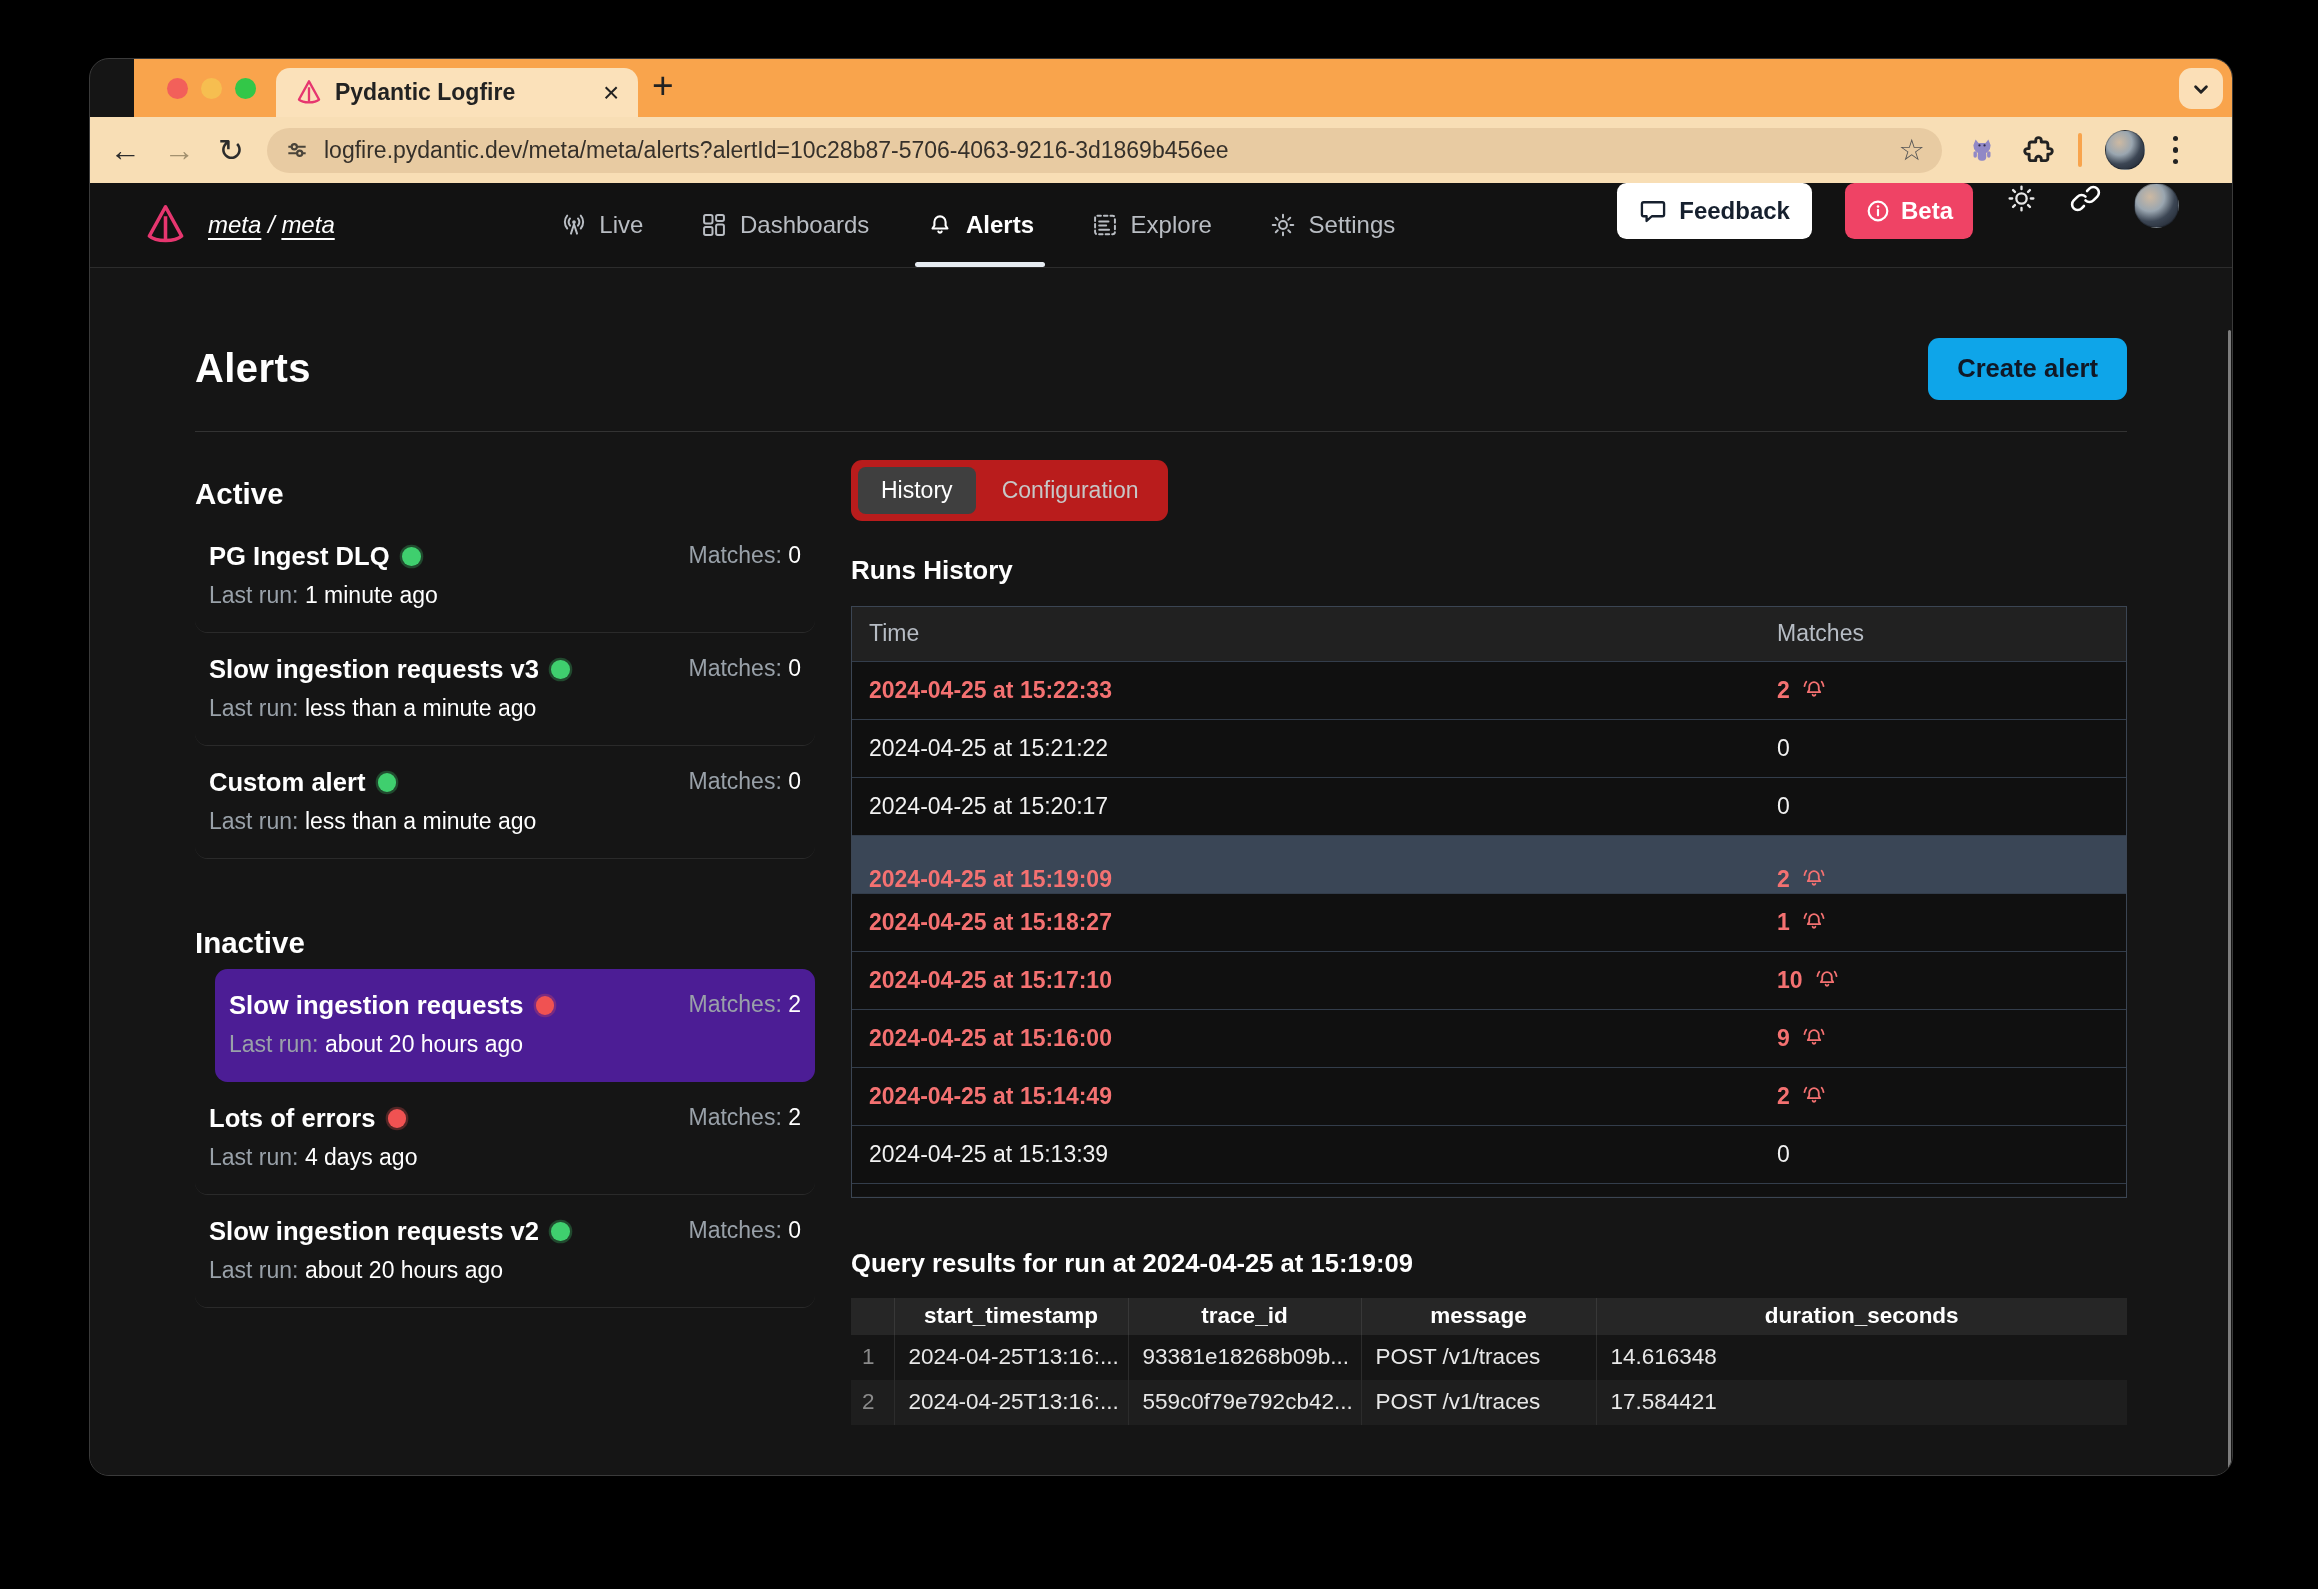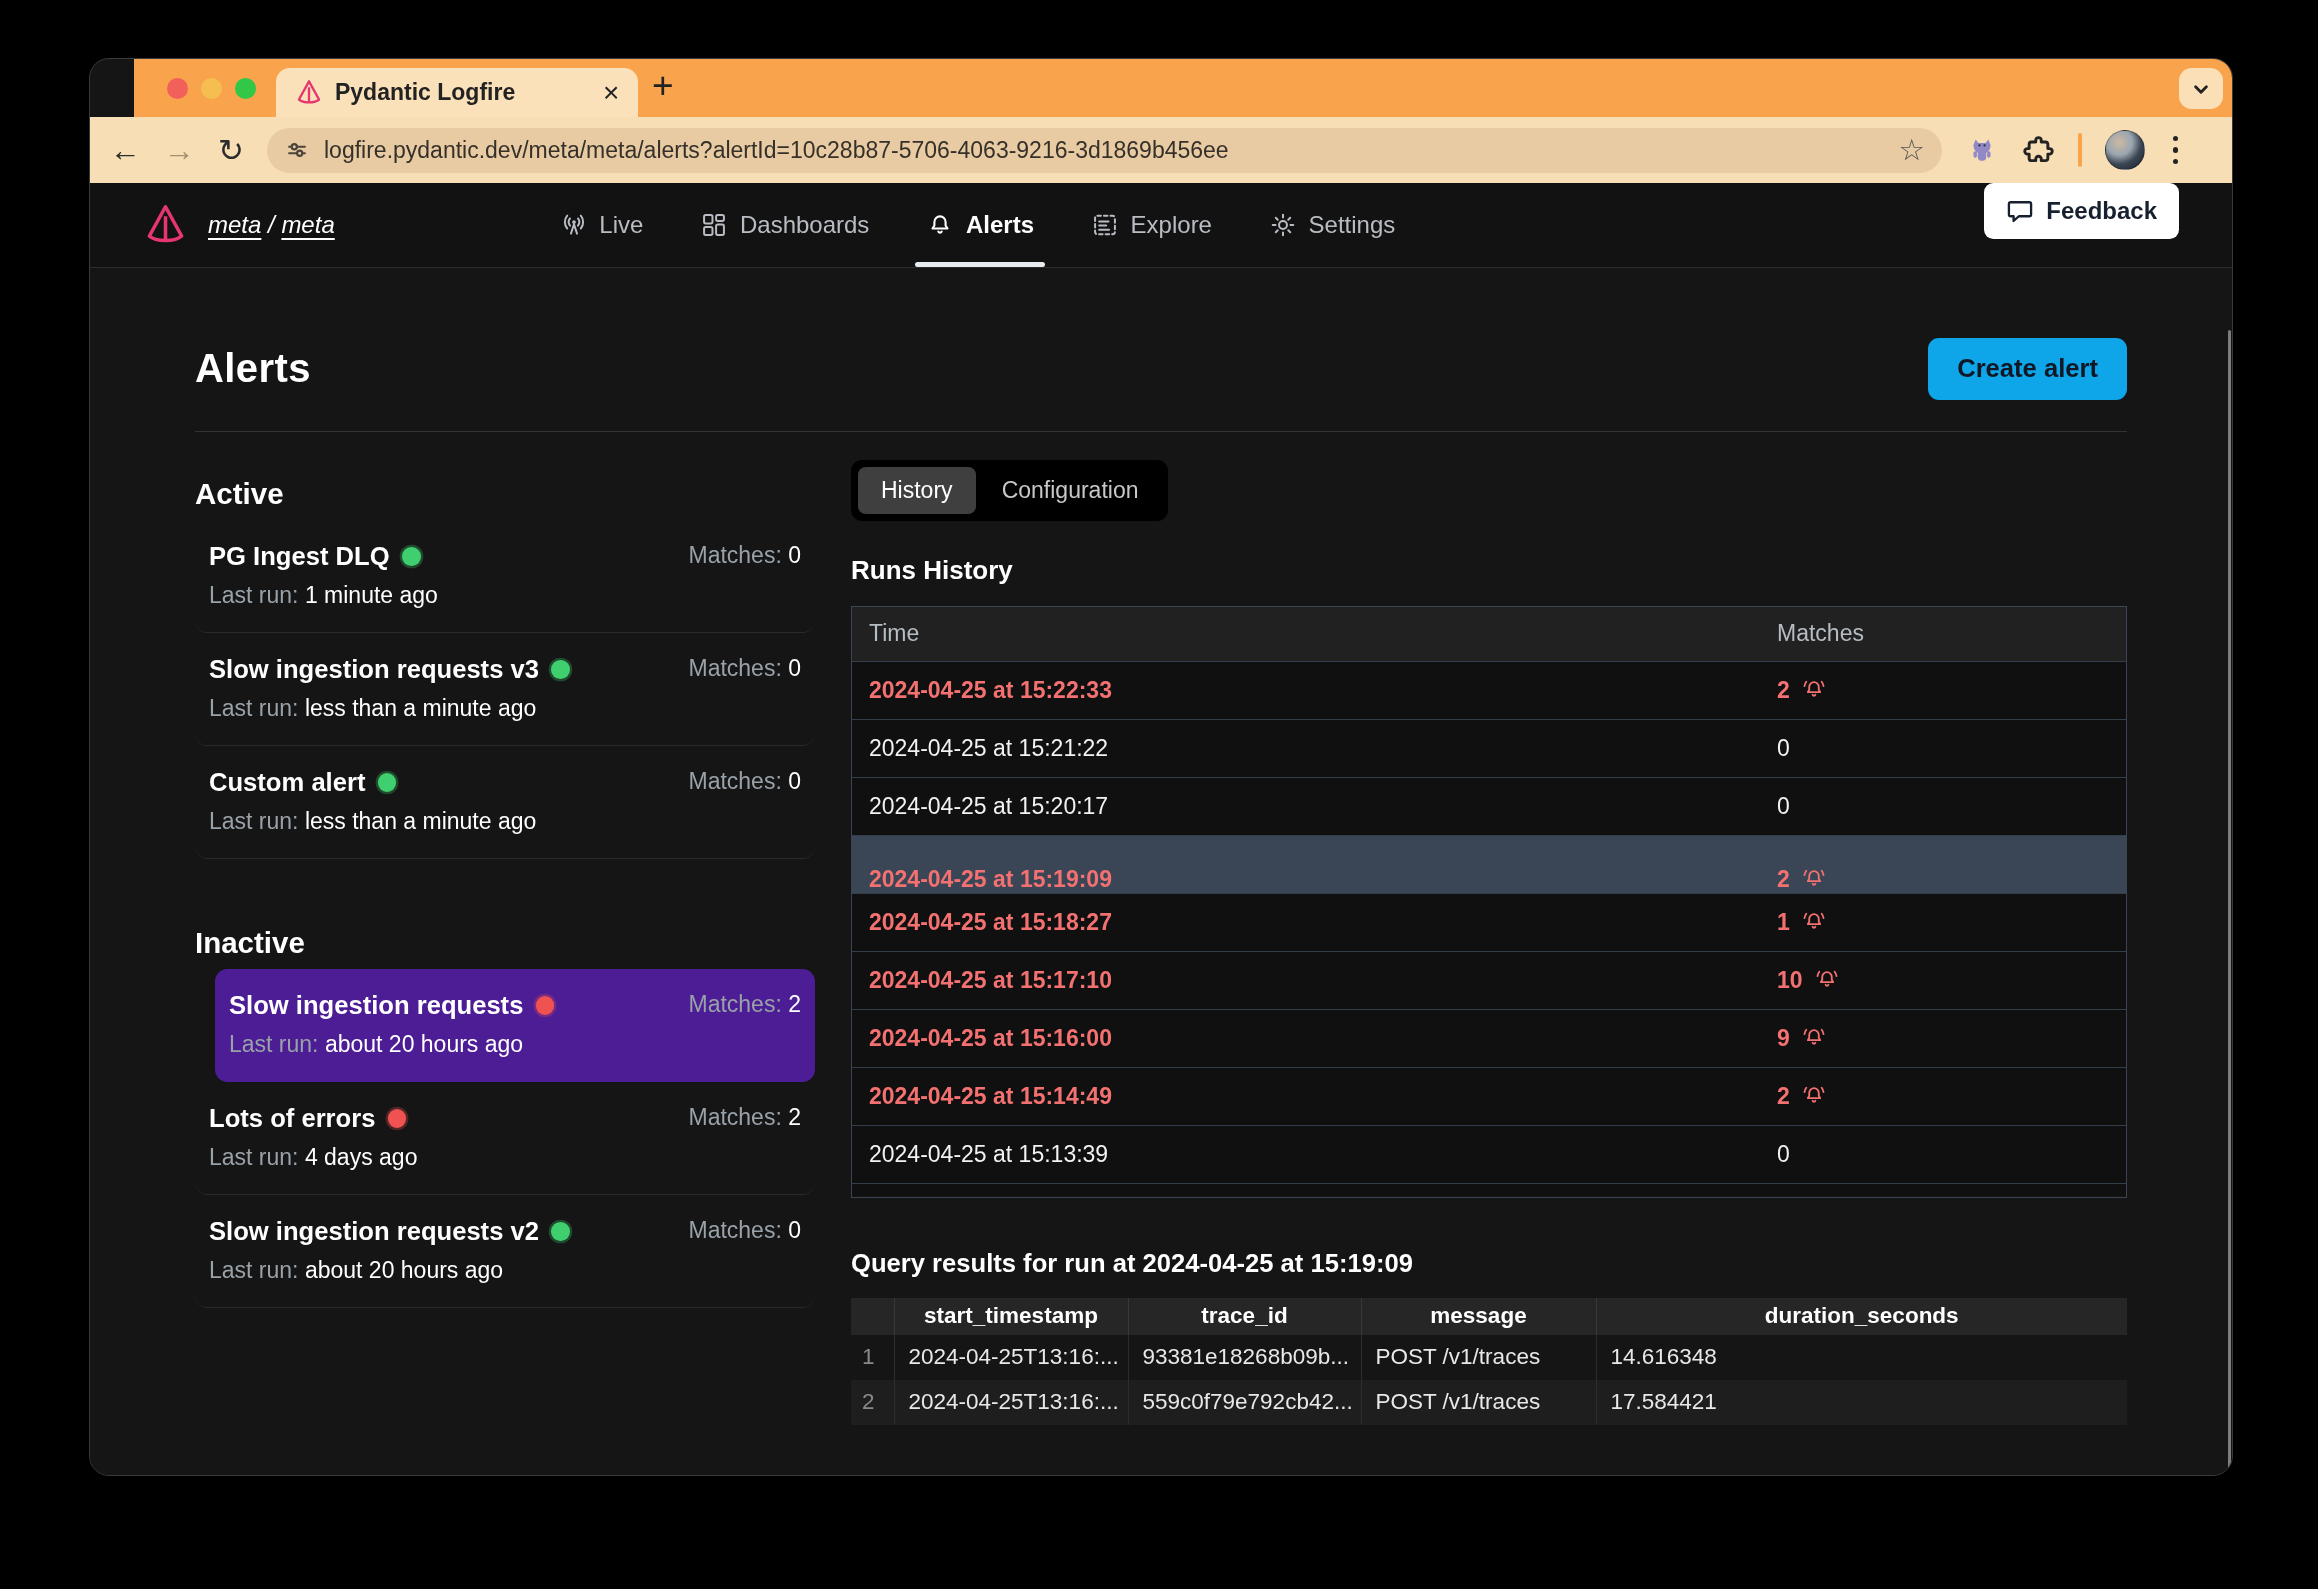--- a/index.html
+++ b/index.html
@@ -32,21 +32,21 @@
   .navbar { height:85px; background:#121212; border-bottom:1.6px solid #2c2c2c; display:flex; align-items:stretch; padding:0 53px; }
   .nav-left { display:flex; align-items:center; gap:20px;font-style:italic; }
   .breadcrumb { font-size:24px; color:#fff; }
   .breadcrumb a { color:#fff; text-decoration:underline; text-underline-offset:5.4px; text-decoration-thickness:1.6px; }
   .nav-center { display:flex; align-items:stretch; gap:57px; margin-left:225px; }
   .nav-item { position:relative; display:flex; align-items:center; gap:11.6px; font-size:24px; color:#b9bdc3; }
   .nav-item svg { color:#b9bdc3; }
   .nav-item.active { color:#fff; font-weight:700; }
   .nav-item.active svg { color:#fff; }
   .nav-underline { position:absolute; left:-11px; right:-11px; bottom:0; height:5.4px; background:#e7ecf2; border-radius:3.1px; }
-  .nav-right { margin-left:auto; display:flex; align-items:center; gap:33px;flex-direction:column; }
+  .nav-right { margin-left:auto; display:flex; align-items:flex-start; gap:33px; }
   .btn-feedback { display:flex; align-items:center; gap:12.4px; background:#fff; color:#16202e; font-size:24px; font-weight:700; border:none; border-radius:9.3px; padding:14px 22px; }
   .badge-beta { display:flex; align-items:center; gap:10px; background:#EF4365; color:#fff; font-size:24px; font-weight:700; border-radius:9.3px; padding:14px 20px; }
 
   
   .content { position:relative; padding:70px 105px 0; background:#151515; height:1207px; }
   .page-head { display:flex; align-items:center; justify-content:space-between; }
   .page-title { font-size:40px; font-weight:700; color:#fff; letter-spacing:0.4px; }
   .btn-create { background:#0ea5e9; color:#101826; font-size:25.6px; font-weight:600; border:none; border-radius:11px; padding:16.3px 29px; }
   .head-rule { border:none; border-top:1.6px solid #333; margin-top:31px; }
   .cols { display:flex; margin-top:28px; }
@@ -60,21 +60,21 @@
   .ai-name { font-size:25.6px; font-weight:700; color:#fff; display:flex; align-items:center; gap:12.4px; }
   .dot { width:18.6px; height:18.6px; border-radius:50%; }
   .dot.green { background:#3FCF6E; box-shadow:0 0 0 2.3px rgba(63,207,110,.28); }
   .dot.red { background:#F05252; box-shadow:0 0 0 2.3px rgba(240,82,82,.28); }
   .ai-matches { font-size:23px; color:#99a1a9; }
   .ai-matches b { color:#fff; font-weight:400; }
   .ai-lastrun { font-size:23px; color:#99a1a9; margin-top:11px; }
   .ai-lastrun b { color:#fff; font-weight:400;text-align:right; }
   .inactive-gap { height:50px; }
 
-  .tabs-pill { display:inline-flex; background:#000000; border-radius:11px; padding:7px; gap:3.1px; }
+  .tabs-pill { display:inline-flex; background:#b91c1c; border-radius:11px; padding:7px; gap:3.1px; }
   .tabseg { font-size:23px; color:#c7c7c7; padding:10px 23px; border-radius:7.8px; }
   .tabseg.active { background:#3f3f3f; color:#fff; }
   .runs-title { font-size:26px; font-weight:700; color:#fff; margin:34px 0 20px; }
 
   .runs-table { border:1.6px solid #3B4553; height:592px; overflow:hidden; }
   .rt-head { display:flex; background:#212121; height:54px; align-items:center; }
   .rt-head .c1 { flex:1; padding-left:17px; font-size:23px; color:#b6bcc4; }
   .rt-head .c2 { width:349px; font-size:23px; color:#b6bcc4; }
   .rt-row { display:flex; align-items:center; height:58px; background:#101010; border-top:1.6px solid #333d4b; }
   .rt-row.selected { background:#3A4656;align-items:flex-end; }

